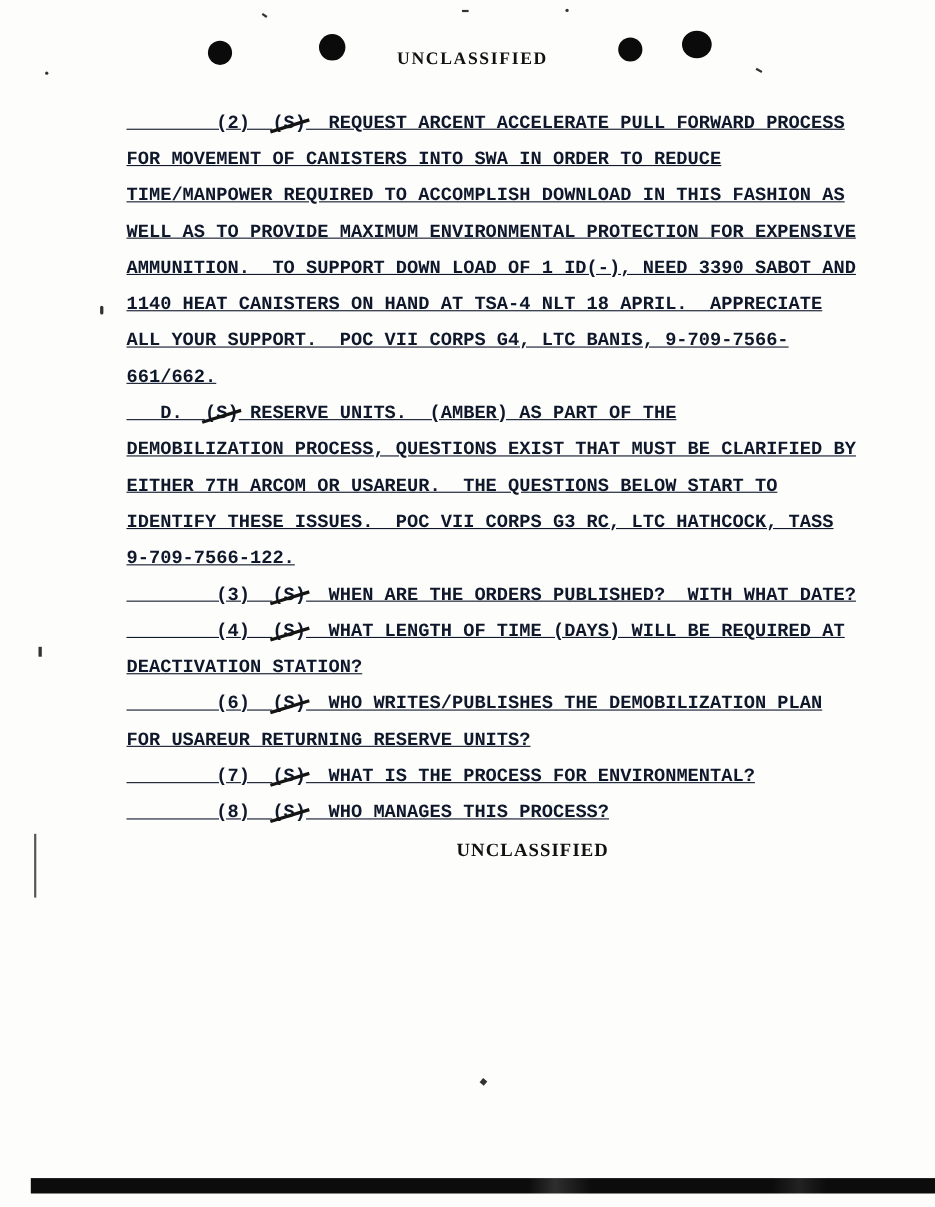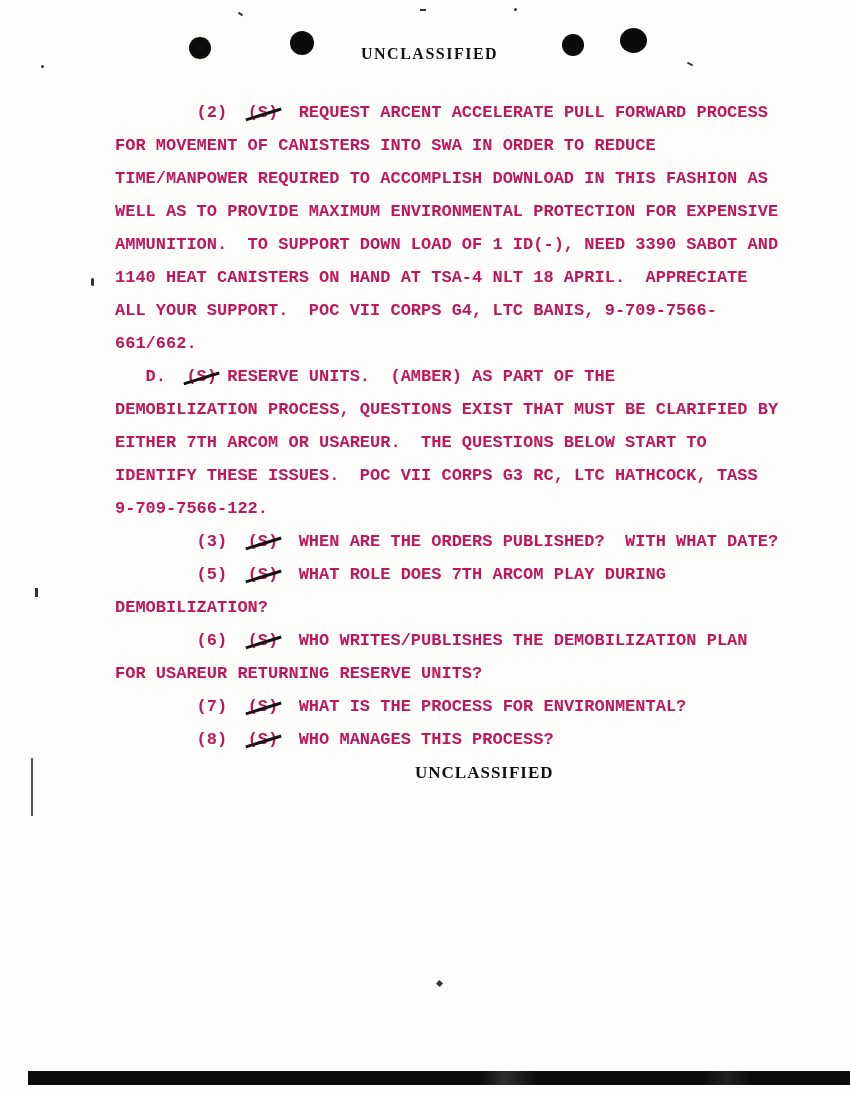--- a/index.html
+++ b/index.html
@@ -19,22 +19,23 @@
     position: absolute; border-radius: 50%;
     background: #0b0b0b;
   }
   .content {
     position: absolute; left: 0; top: 0;
     padding: 96px 60px 0 115px;
   }
   .para {
     margin: 0;
     font: 700 17px/33px "Liberation Mono", monospace;
-    color: #be185d;
+    color: #0f172a;
     white-space: pre;
+    text-decoration: underline;
   }
   .mark {
     position: relative; display: inline-block;
     white-space: pre;
   }
   .mark::before {
     content: ""; position: absolute;
     left: -3px; right: -3px; top: 52%; height: 3px;
     background: #141414;
     transform: rotate(-17deg);
@@ -76,23 +77,23 @@
   <p class="para"><span>   D.  </span><span class="mark">(S)</span><span> RESERVE UNITS.  (AMBER) AS PART OF THE
 DEMOBILIZATION PROCESS, QUESTIONS EXIST THAT MUST BE CLARIFIED BY
 EITHER 7TH ARCOM OR USAREUR.  THE QUESTIONS BELOW START TO
 IDENTIFY THESE ISSUES.  POC VII CORPS G3 RC, LTC HATHCOCK, TASS
 9-709-7566-122.</span></p>
 
 
 
   <p class="para"><span>        (3)  </span><span class="mark">(S)</span><span>  WHEN ARE THE ORDERS PUBLISHED?  WITH WHAT DATE?</span></p>
 
+  <p class="para"><span>        (4)  </span><span class="mark">(S)</span><span>  WHAT LENGTH OF TIME (DAYS) WILL BE REQUIRED AT
+DEACTIVATION STATION?</span></p>
 
-  <p class="para"><span>        (5)  </span><span class="mark">(S)</span><span>  WHAT ROLE DOES 7TH ARCOM PLAY DURING
-DEMOBILIZATION?</span></p>
 
   <p class="para"><span>        (6)  </span><span class="mark">(S)</span><span>  WHO WRITES/PUBLISHES THE DEMOBILIZATION PLAN
 FOR USAREUR RETURNING RESERVE UNITS?</span></p>
 
   <p class="para"><span>        (7)  </span><span class="mark">(S)</span><span>  WHAT IS THE PROCESS FOR ENVIRONMENTAL?</span></p>
 
   <p class="para"><span>        (8)  </span><span class="mark">(S)</span><span>  WHO MANAGES THIS PROCESS?</span></p>
 
   <div class="footer-classification">UNCLASSIFIED</div>
 </div>

